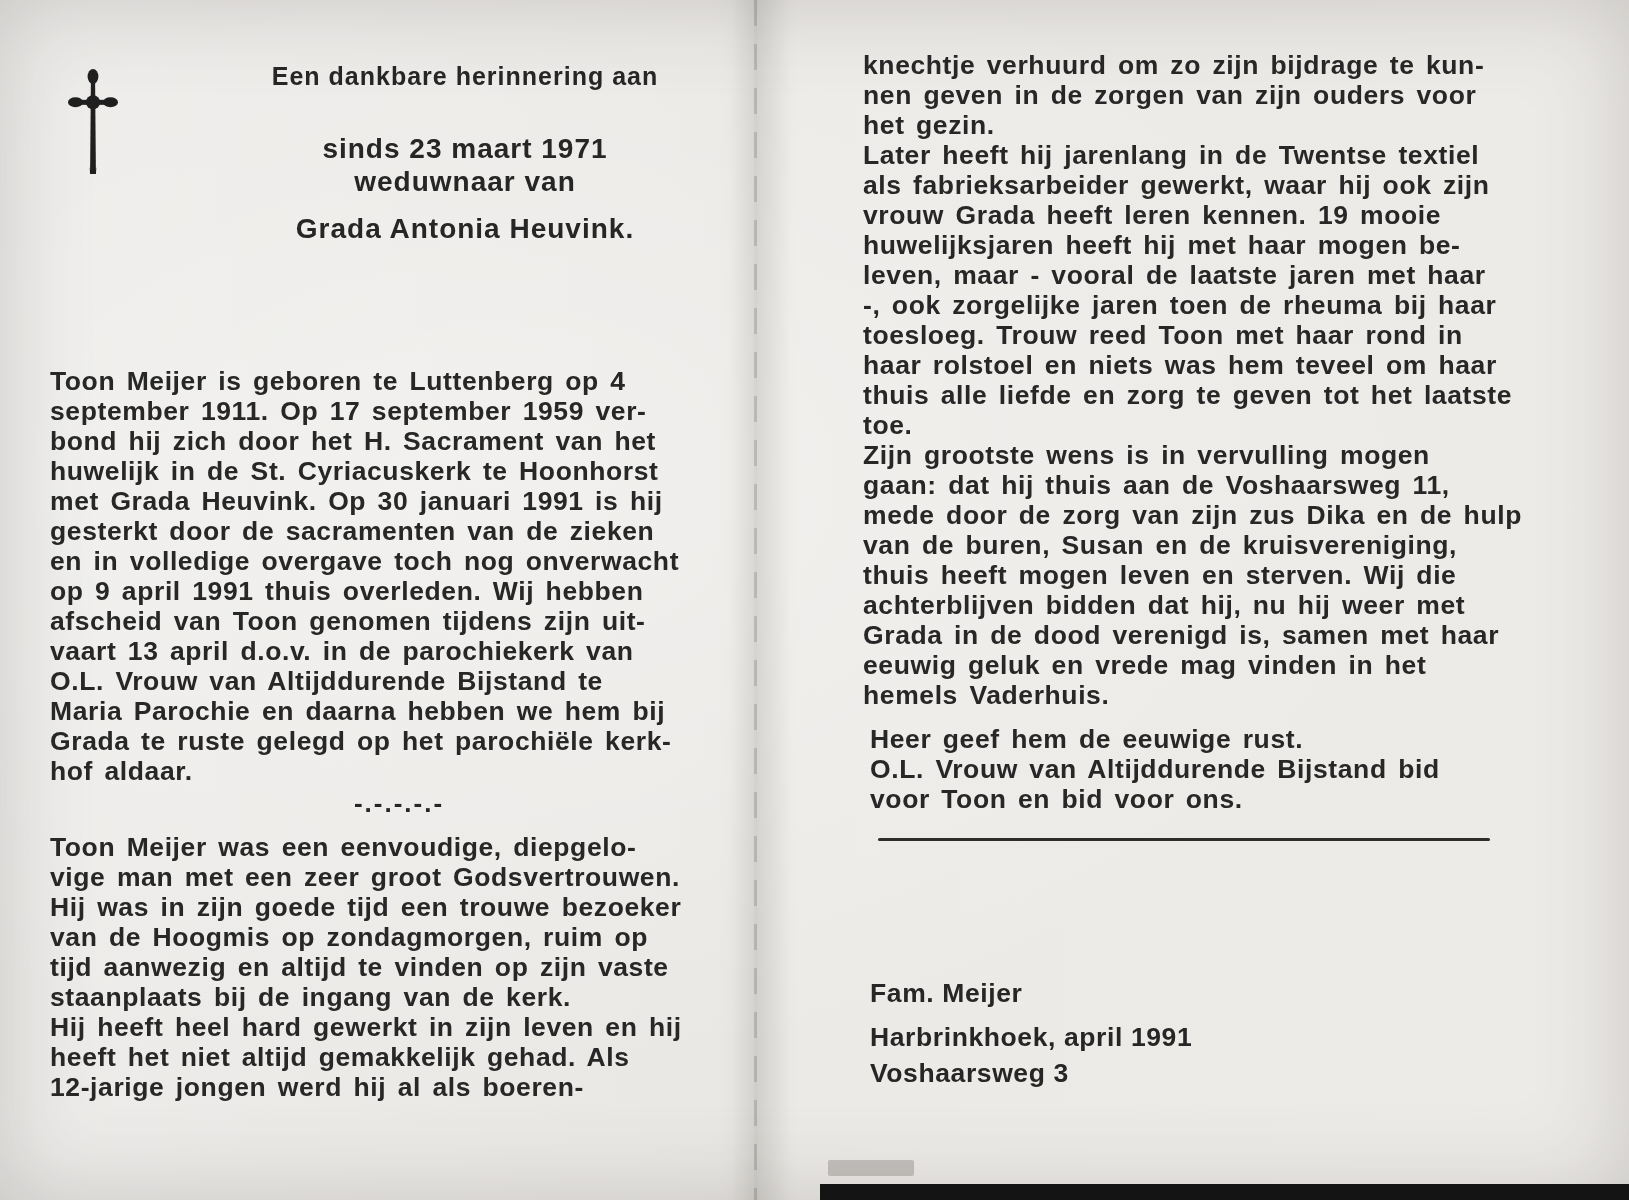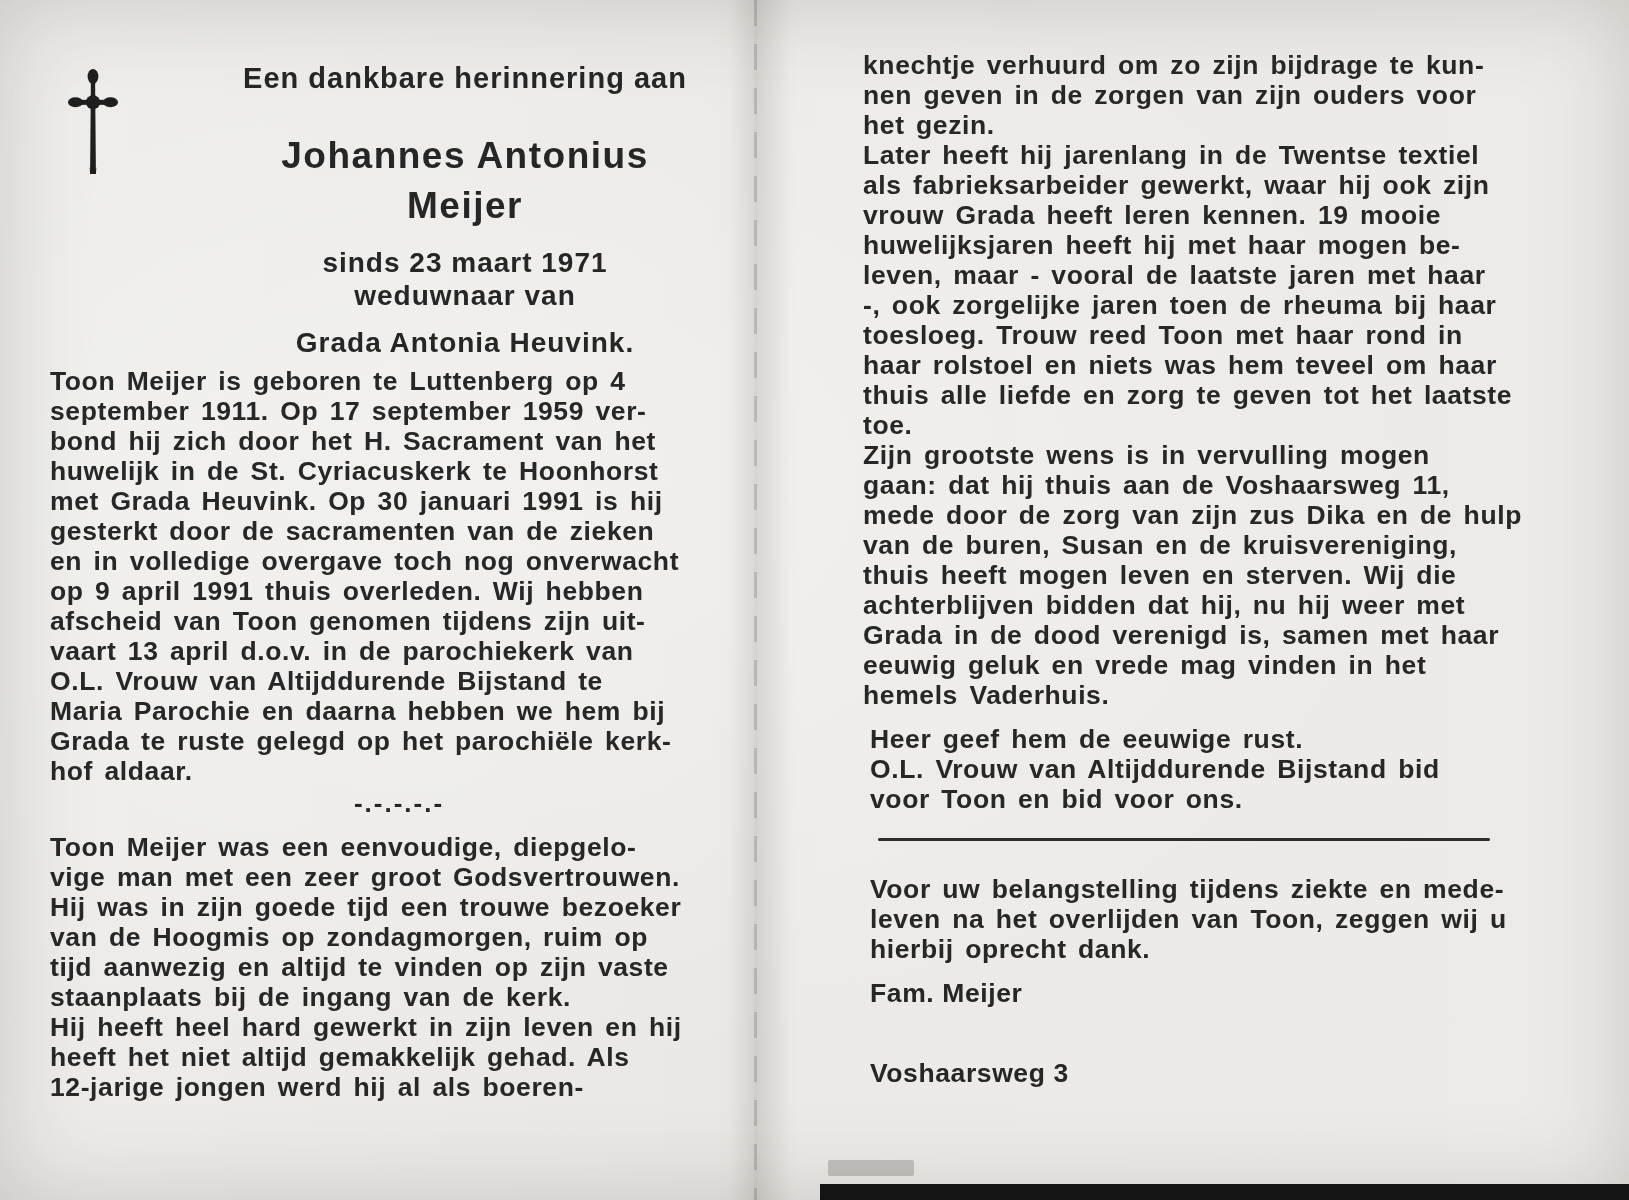--- a/index.html
+++ b/index.html
@@ -34,21 +34,21 @@
     color: #272727;
   }
 
   
   .header-block {
     position: absolute;
     left: 140px; top: 62px; width: 650px;
     display: flex; flex-direction: column; align-items: center;
     text-align: center;
   }
-  .intro-line   { font-size: 29px; font-weight: 700; letter-spacing: 1px; margin-bottom: 36px; }
+  .intro-line   { font-size: 25px; font-weight: 700; letter-spacing: 1px; margin-bottom: 26px; }
   .deceased-name{ font-size: 37px; font-weight: 700; letter-spacing: 1.5px; line-height: 1.35; white-space: pre-line; }
   .since-line   { font-size: 28px; font-weight: 700; letter-spacing: 1px; margin-top: 16px; }
   .widower-line { font-size: 28px; font-weight: 700; letter-spacing: 1px; margin-top: 1px; }
   .spouse-line  { font-size: 28px; font-weight: 700; letter-spacing: 1px; margin-top: 15px; }
 
   .bio1 { position: absolute; left: 50px; top: 366px; width: 698px; }
   .separator { position: absolute; left: 50px; top: 788px; width: 698px;
                text-align: center; font-weight: 700; font-size: 26px; letter-spacing: 2px; }
   .bio2 { position: absolute; left: 50px; top: 832px; width: 698px; }
 
@@ -107,22 +107,20 @@
           <ellipse cx="51" cy="40" rx="9" ry="6"></ellipse>
           <rect x="7" y="37" width="46" height="6"></rect>
           <circle cx="30" cy="40" r="8.5"></circle>
           <path d="M26 118 Q30 131 34 118 L33.5 126 L26.5 126 Z"></path>
         </g>
       </svg>
     </div>
 
     <div class="header-block">
       <div class="intro-line">Een dankbare herinnering aan</div>
-      <div class="deceased-name">Johannes Antonius
-Meijer</div>
       <div class="since-line">sinds 23 maart 1971</div>
       <div class="widower-line">weduwnaar van</div>
       <div class="spouse-line">Grada Antonia Heuvink.</div>
     </div>
 
     <div class="bio1 txt">Toon Meijer is geboren te Luttenberg op 4
 september 1911. Op 17 september 1959 ver-
 bond hij zich door het H. Sacrament van het
 huwelijk in de St. Cyriacuskerk te Hoonhorst
 met Grada Heuvink. Op 30 januari 1991 is hij
@@ -177,26 +175,24 @@
 Grada in de dood verenigd is, samen met haar
 eeuwig geluk en vrede mag vinden in het
 hemels Vaderhuis.</div>
 
     <div class="prayer txt">Heer geef hem de eeuwige rust.
 O.L. Vrouw van Altijddurende Bijstand bid
 voor Toon en bid voor ons.</div>
 
     <div class="divider-rule"></div>
 
-    <div class="thanks txt">Voor uw belangstelling tijdens ziekte en mede-
-leven na het overlijden van Toon, zeggen wij u
-hierbij oprecht dank.</div>
 
     <div class="signature">Fam. Meijer</div>
 
+    <div class="place-date">Harbrinkhoek, april 1991</div>
 
     <div class="address">Voshaarsweg 3</div>
 
   </div>
 
   <div class="scan-smudge-artifact"></div>
   <div class="scan-bar-artifact"></div>
 
 </div>
 

